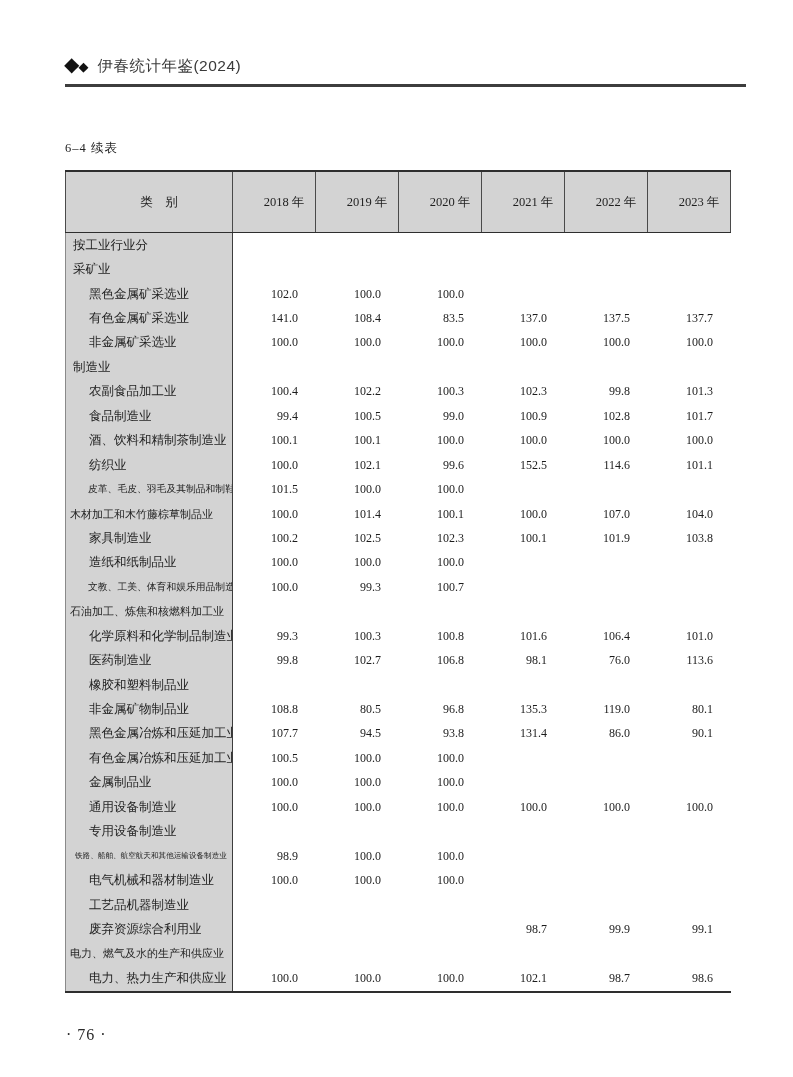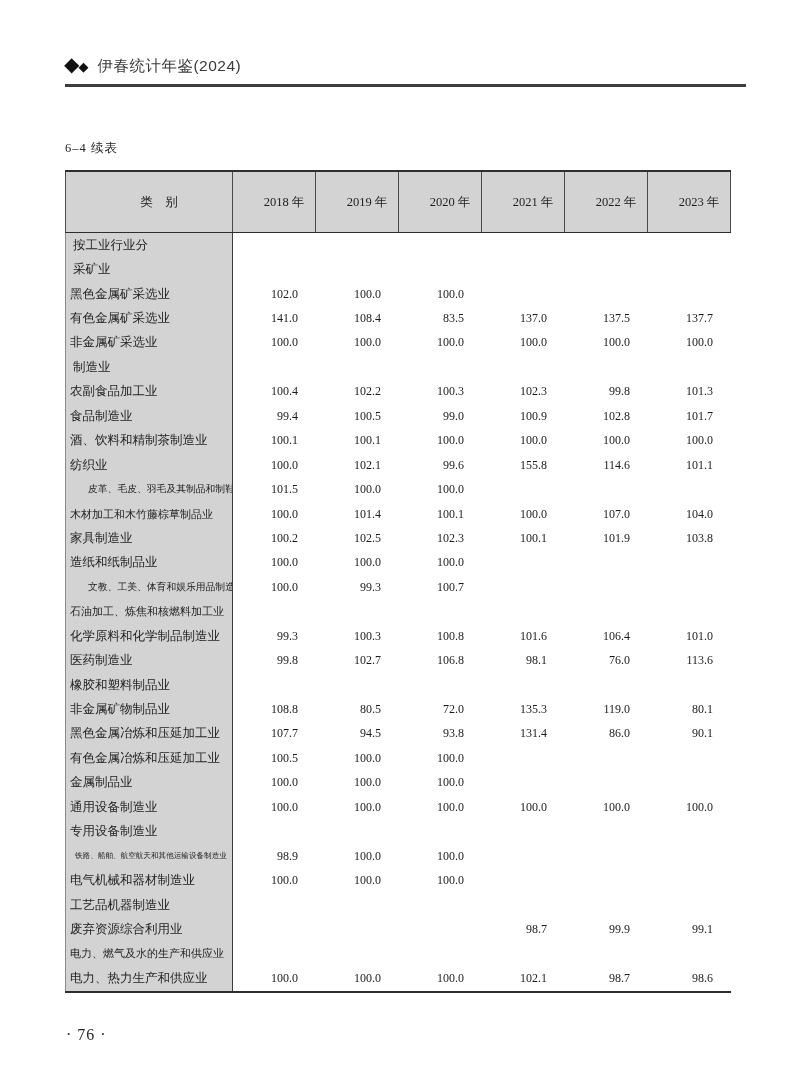--- a/index.html
+++ b/index.html
@@ -64,21 +64,21 @@
   .td{box-sizing:border-box;}
   .td.cat{
     background:#d3d3d3;
     border-right:1.5px solid #3d3d3d;
     border-left:1px solid #8a8a8a;
     display:flex;align-items:center;
     font-size:12.5px;color:#1f1f1f;
     white-space:nowrap;overflow:hidden;font-family:Liberation Serif, serif;
   }
   .td.cat.i0{padding-left:7px;}
-  .td.cat.i1{padding-left:4px;}
+  .td.cat.i1{padding-left:23px;}
   .td.cat.sz-m{font-size:11px;padding-left:4px;}
   .td.cat.sz-s{font-size:9.8px;padding-left:22px;}
   .td.cat.sz-xs{font-size:7.6px;padding-left:9px;}
   .td.num{
     display:flex;align-items:center;justify-content:flex-end;
     padding-right:18px;
     font-size:12px;color:#1c1c1c;
     font-family:"Liberation Serif","DejaVu Serif",serif;
   }
   
@@ -193,21 +193,21 @@
           <div class="td num">100.0</div>
           <div class="td num">100.0</div>
           <div class="td num">100.0</div>
           <div class="td num">100.0</div>
         </div>
         <div class="tr">
           <div class="td cat i1 sz-n">纺织业</div>
           <div class="td num">100.0</div>
           <div class="td num">102.1</div>
           <div class="td num">99.6</div>
-          <div class="td num">155.8</div>
+          <div class="td num">152.5</div>
           <div class="td num">114.6</div>
           <div class="td num">101.1</div>
         </div>
         <div class="tr">
           <div class="td cat i1 sz-s">皮革、毛皮、羽毛及其制品和制鞋业</div>
           <div class="td num">101.5</div>
           <div class="td num">100.0</div>
           <div class="td num">100.0</div>
           <div class="td num"></div>
           <div class="td num"></div>
@@ -282,21 +282,21 @@
           <div class="td num"></div>
           <div class="td num"></div>
           <div class="td num"></div>
           <div class="td num"></div>
           <div class="td num"></div>
         </div>
         <div class="tr">
           <div class="td cat i1 sz-n">非金属矿物制品业</div>
           <div class="td num">108.8</div>
           <div class="td num">80.5</div>
-          <div class="td num">72.0</div>
+          <div class="td num">96.8</div>
           <div class="td num">135.3</div>
           <div class="td num">119.0</div>
           <div class="td num">80.1</div>
         </div>
         <div class="tr">
           <div class="td cat i1 sz-n">黑色金属冶炼和压延加工业</div>
           <div class="td num">107.7</div>
           <div class="td num">94.5</div>
           <div class="td num">93.8</div>
           <div class="td num">131.4</div>

